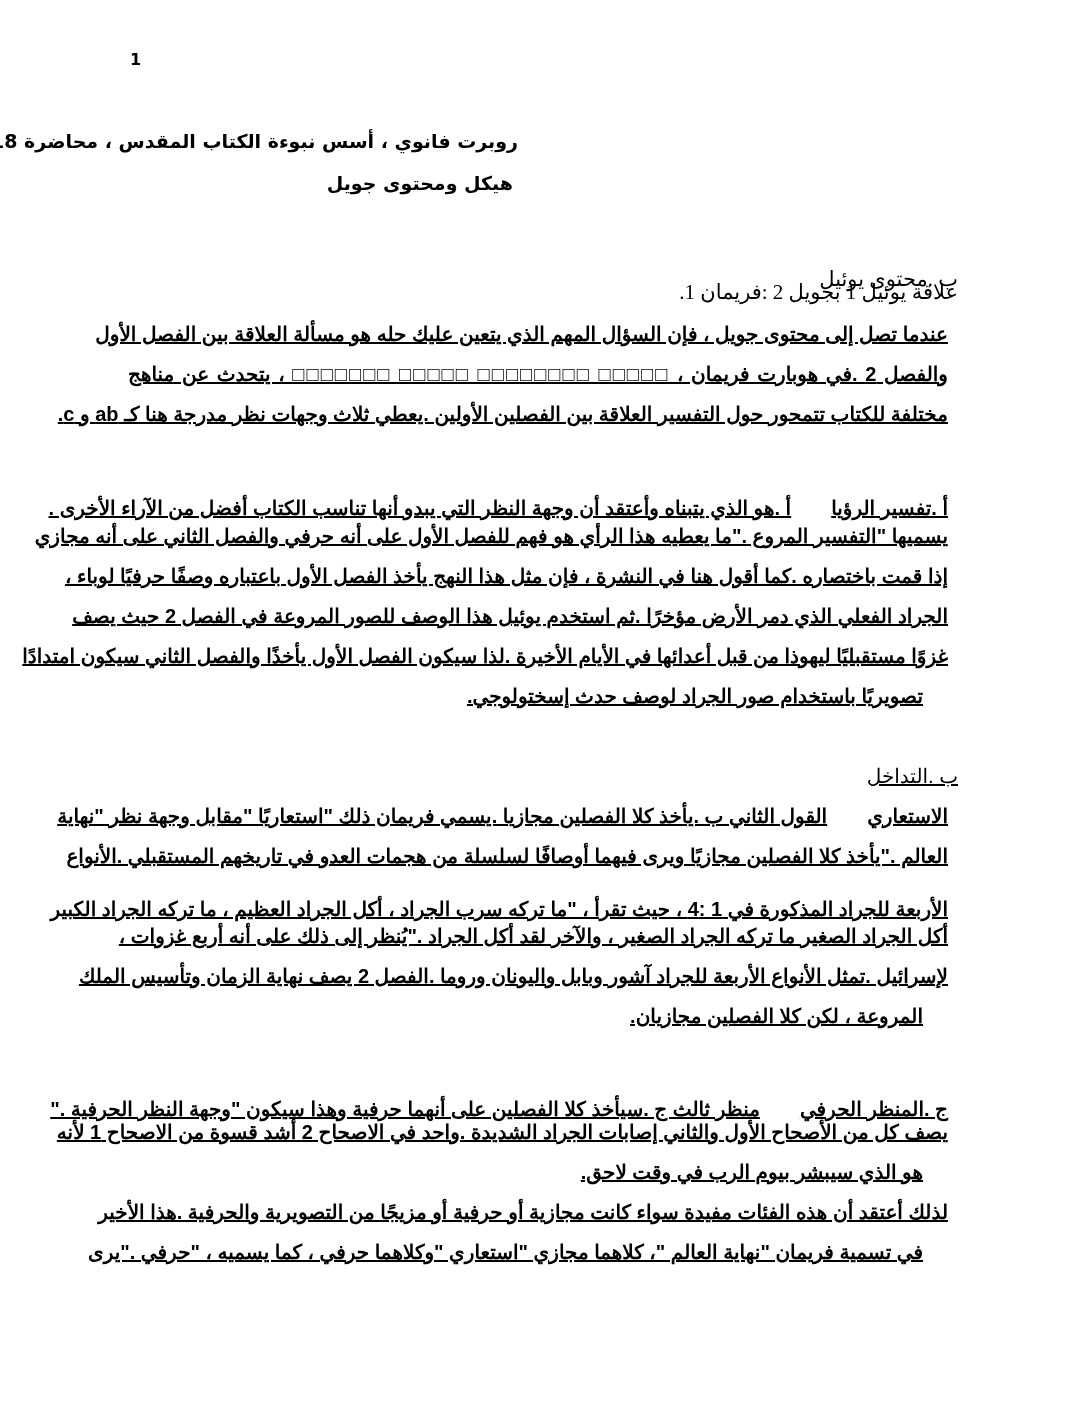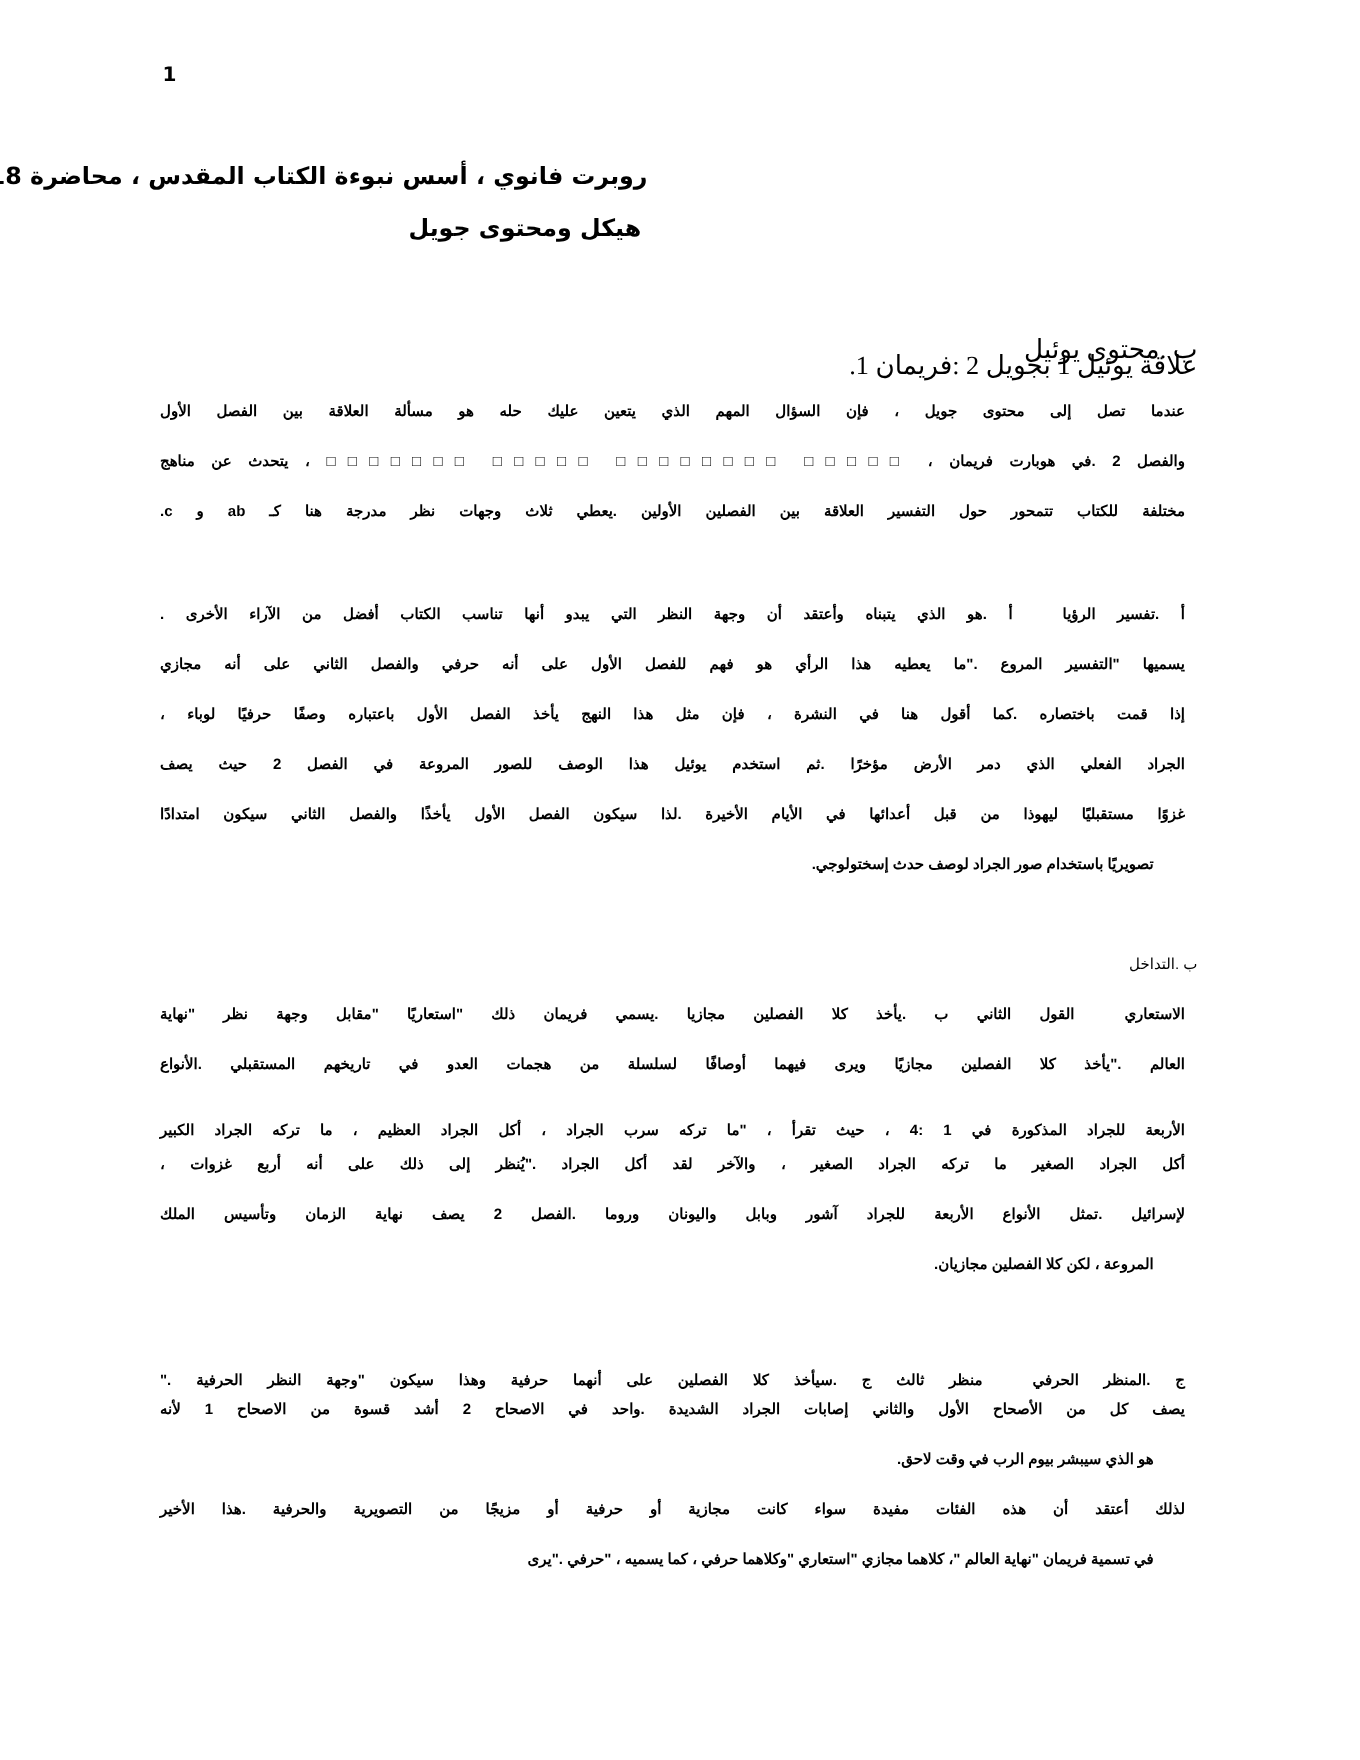--- a/index.html
+++ b/index.html
@@ -3,40 +3,40 @@
   <meta charset="utf-8">
   <style>
     html, body { margin: 0; padding: 0; background: #ffffff; }
     body { width: 1088px; height: 1408px; position: relative; overflow: hidden; color: #000; }
     .page-num { position: absolute; left: 130px; top: 50px; font-family: "DejaVu Sans", sans-serif; font-weight: bold; font-size: 16px; }
     .rtl { direction: rtl; unicode-bidi: embed; font-family: "DejaVu Sans", sans-serif; position: absolute; white-space: nowrap; }
     .title { font-weight: bold; font-size: 19px; right: 570px; text-align: right; }
     .t1 { top: 130px; }
     .t2 { top: 172px; right: 575px; }
     .h2 { font-family: "Liberation Serif", serif; font-size: 21px; }
-    .line { font-family: "Liberation Sans", sans-serif; font-size: 12px; font-weight: bold; right: 140px; text-align: justify; text-align-last: justify; width: 820px; }
+    .line { font-family: "Liberation Sans", sans-serif; font-size: 20px; font-weight: bold; right: 140px; text-align: justify; text-align-last: justify; width: 820px; text-decoration: underline; }
     .line.short { text-align-last: right; width: auto; }
     .gap { display: inline-block; width: 40px; }
   </style>
 </head>
 <body>
 
 <div class="page-num">1</div>
 
 <div class="rtl title t1">روبرت فانوي ، أسس نبوءة الكتاب المقدس ، محاضرة 18</div>
 <div class="rtl title t2">هيكل ومحتوى جويل</div>
 
 <div class="rtl h2" style="top:236px; right:130px;margin-top:31px;">ب .محتوى يوئيل</div>
 <div class="rtl h2" style="top:280px; right:130px;">علاقة يوئيل 1 بجويل 2 :فريمان 1.</div>
 
 <div class="rtl line" style="top:322px;">عندما تصل إلى محتوى جويل ، فإن السؤال المهم الذي يتعين عليك حله هو مسألة العلاقة بين الفصل الأول</div>
 <div class="rtl line" style="top:362px;">والفصل 2 .في هوبارت فريمان ، □□□□□ □□□□□□□□ □□□□□ □□□□□□□ ، يتحدث عن مناهج</div>
 <div class="rtl line" style="top:402px;">مختلفة للكتاب تتمحور حول التفسير العلاقة بين الفصلين الأولين .يعطي ثلاث وجهات نظر مدرجة هنا كـ ab و c.</div>
 
-<div class="rtl line" style="top:484px;">
+<div class="rtl line" style="top:496px;">
   <span>أ .تفسير الرؤيا</span><span class="gap"></span><span>أ .هو الذي يتبناه وأعتقد أن وجهة النظر التي يبدو أنها تناسب الكتاب أفضل من الآراء الأخرى .</span>
 </div>
 <div class="rtl line" style="top:524px;">يسميها "التفسير المروع ."ما يعطيه هذا الرأي هو فهم للفصل الأول على أنه حرفي والفصل الثاني على أنه مجازي</div>
 <div class="rtl line" style="top:564px;">إذا قمت باختصاره .كما أقول هنا في النشرة ، فإن مثل هذا النهج يأخذ الفصل الأول باعتباره وصفًا حرفيًا لوباء ،</div>
 <div class="rtl line" style="top:604px;">الجراد الفعلي الذي دمر الأرض مؤخرًا .ثم استخدم يوئيل هذا الوصف للصور المروعة في الفصل 2 حيث يصف</div>
 <div class="rtl line" style="top:644px;">غزوًا مستقبليًا ليهوذا من قبل أعدائها في الأيام الأخيرة .لذا سيكون الفصل الأول يأخذًا والفصل الثاني سيكون امتدادًا</div>
 <div class="rtl line short" style="top:684px; right:165px;">تصويريًا باستخدام صور الجراد لوصف حدث إسختولوجي.</div>
 
 <div class="rtl line short" style="top:764px; right:130px; font-weight:normal;">ب .التداخل</div>
 <div class="rtl line" style="top:804px;">

